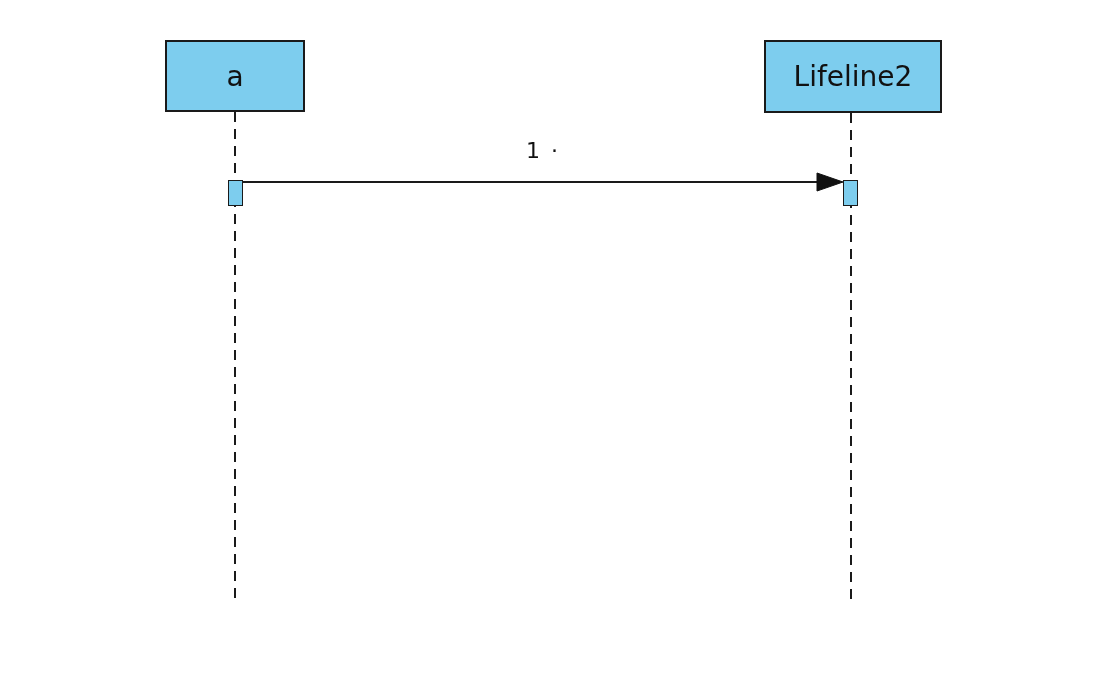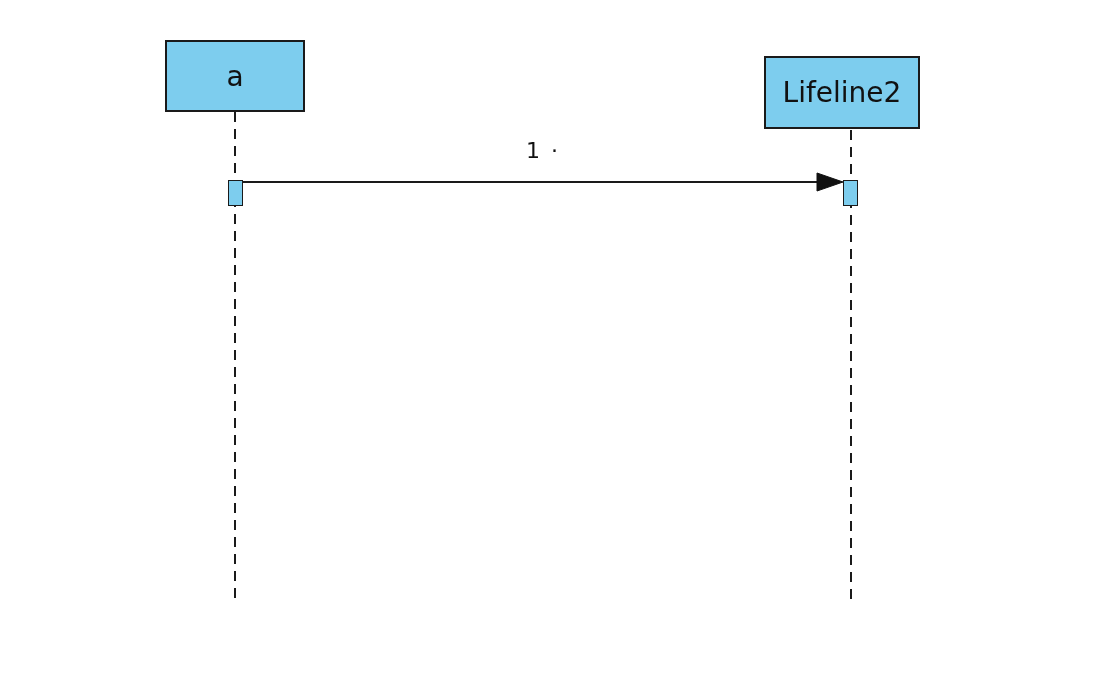--- a/index.html
+++ b/index.html
@@ -28,21 +28,21 @@
     background: #7dcdee;
     border: 2px solid #1a1a1a;
     display: flex;
     align-items: center;
     justify-content: center;
     font-size: 28px;
     color: #111111;
     cursor: default;
   }
   .head-box.left  { left: 165px; top: 40px; width: 140px; height: 72px; }
-  .head-box.right { left: 764px; top: 56px; width: 156px; height: 73px; }
+  .head-box.right { left: 764px; top: 40px; width: 178px; height: 73px; }
   .activation {
     position: absolute;
     box-sizing: border-box;
     background: #7dcdee;
     border: 1.5px solid #1a1a1a;
     width: 15px;
     height: 26px;
     top: 180px;
   }
   .activation.left  { left: 228px; }

